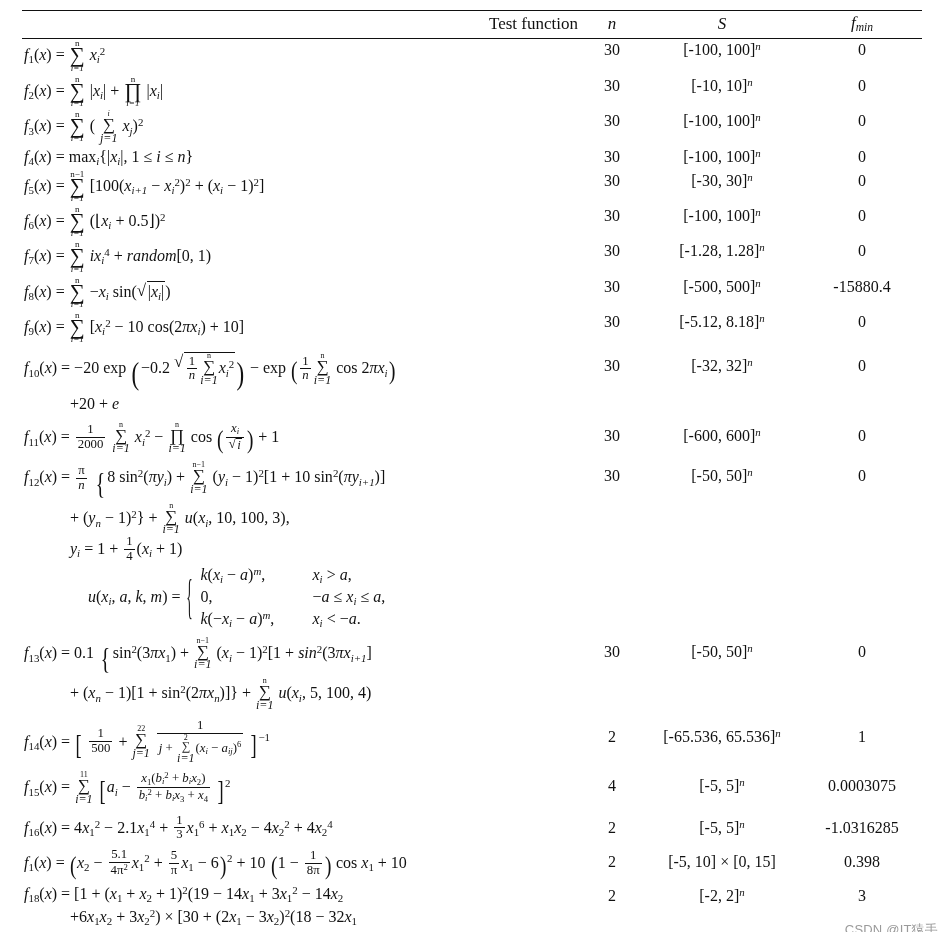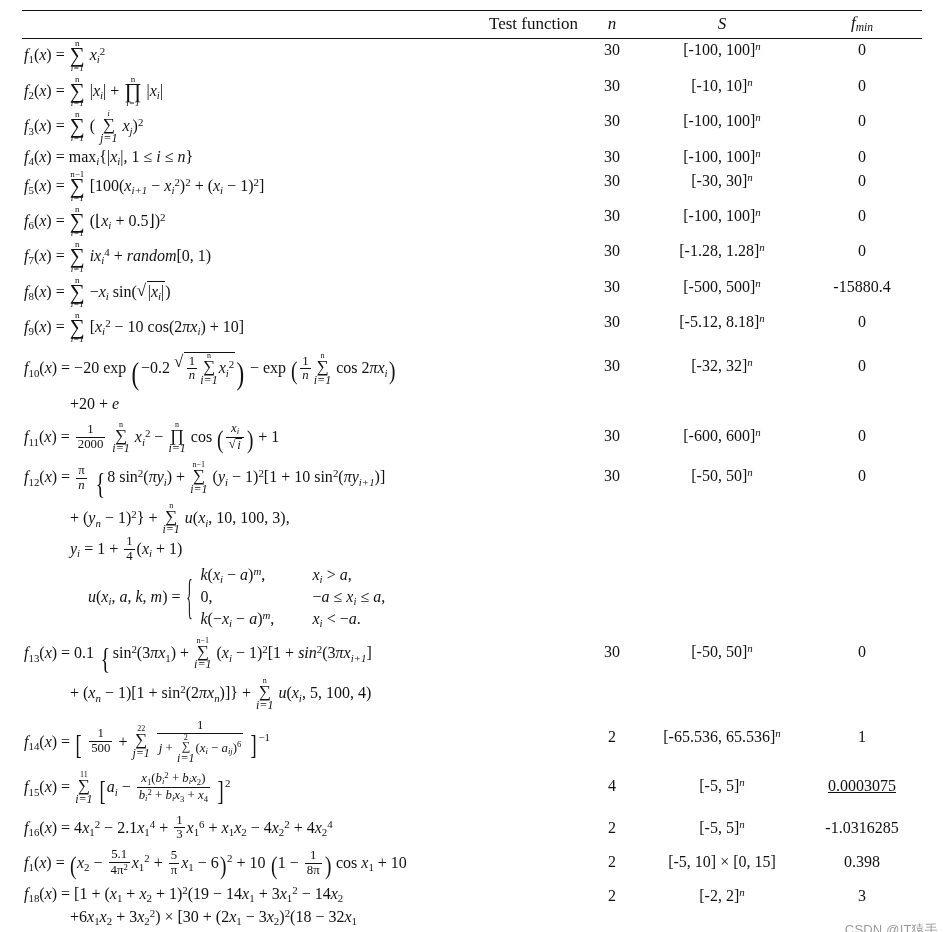--- a/index.html
+++ b/index.html
@@ -363,21 +363,21 @@
     <tr>
       <td class="fn" style="padding-top:6px;">
         <span class="mi">f</span><span class="subn">15</span><span class="mo">(</span><span class="mi">x</span><span class="mo">) = </span>
         <span class="opsm"><span class="top">11</span><span class="glyph">∑</span><span class="bot">i=1</span></span>
         <span class="brack-big">[</span><span class="mi">a</span><span class="sub">i</span><span class="mo"> − </span>
         <span class="frac"><span class="num"><i>x</i><span class="subn">1</span>(<i>b<span class="sub">i</span></i><span class="sup">2</span> + <i>b<span class="sub">i</span>x</i><span class="subn">2</span>)</span><span class="den"><i>b<span class="sub">i</span></i><span class="sup">2</span> + <i>b<span class="sub">i</span>x</i><span class="subn">3</span> + <i>x</i><span class="subn">4</span></span></span>
         <span class="brack-big">]</span><span class="sup">2</span>
       </td>
       <td style="padding-top:10px;">4</td>
       <td style="padding-top:10px;">[<span>-5</span>, <span>5</span>]<span class="supi">n</span></td>
-      <td style="padding-top:10px;text-decoration:underline;">0.0003075</td>
+      <td style="padding-top:10px;">0.0003075</td>
     </tr>
 
     <tr>
       <td class="fn" style="padding-top:5px;">
         <span class="mi">f</span><span class="subn">16</span><span class="mo">(</span><span class="mi">x</span><span class="mo">) = 4</span><span class="mi">x</span><span class="subn">1</span><span class="sup">2</span><span class="mo"> − 2.1</span><span class="mi">x</span><span class="subn">1</span><span class="sup">4</span><span class="mo"> + </span><span class="frac"><span class="num">1</span><span class="den">3</span></span><span class="mi">x</span><span class="subn">1</span><span class="sup">6</span><span class="mo"> + </span><span class="mi">x</span><span class="subn">1</span><span class="mi">x</span><span class="subn">2</span><span class="mo"> − 4</span><span class="mi">x</span><span class="subn">2</span><span class="sup">2</span><span class="mo"> + 4</span><span class="mi">x</span><span class="subn">2</span><span class="sup">4</span>
       </td>
       <td style="padding-top:8px;">2</td>
       <td style="padding-top:8px;">[<span>-5</span>, <span>5</span>]<span class="supi">n</span></td>
       <td style="padding-top:8px;">-1.0316285</td>
     </tr>

